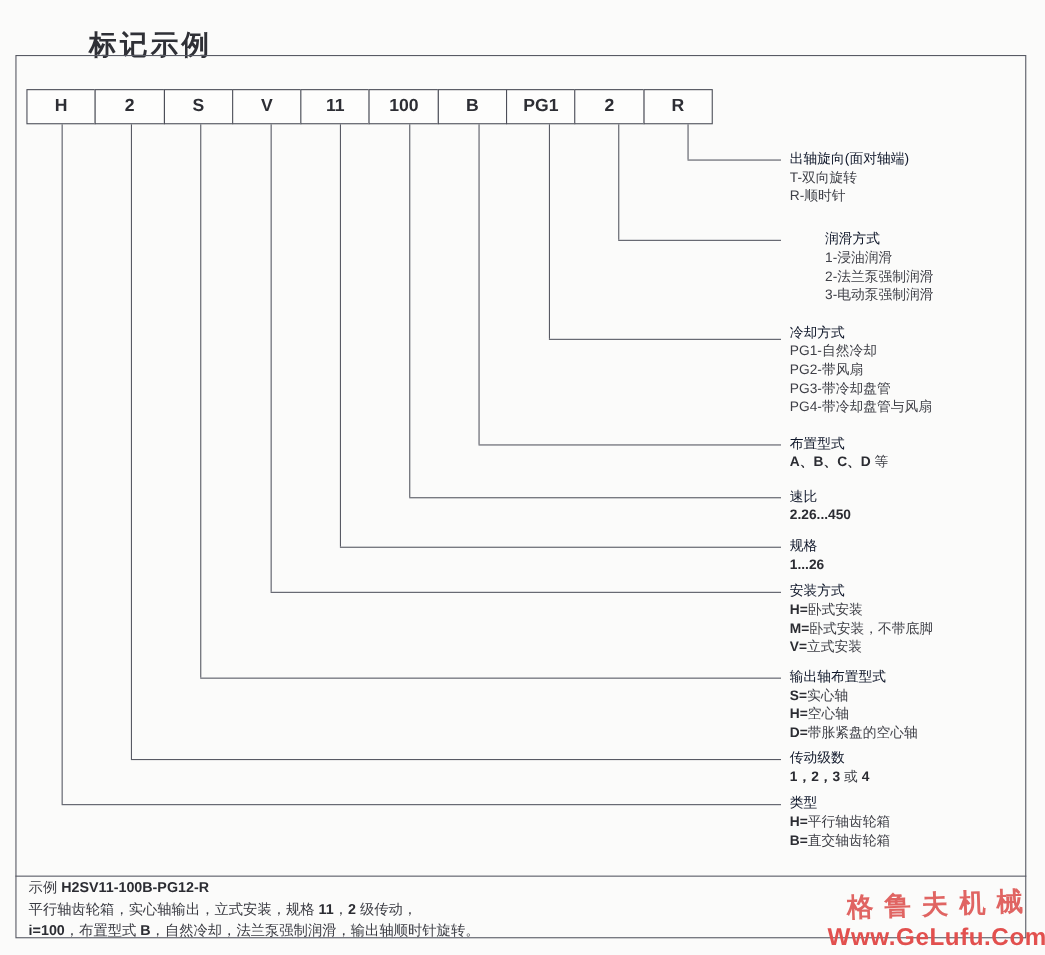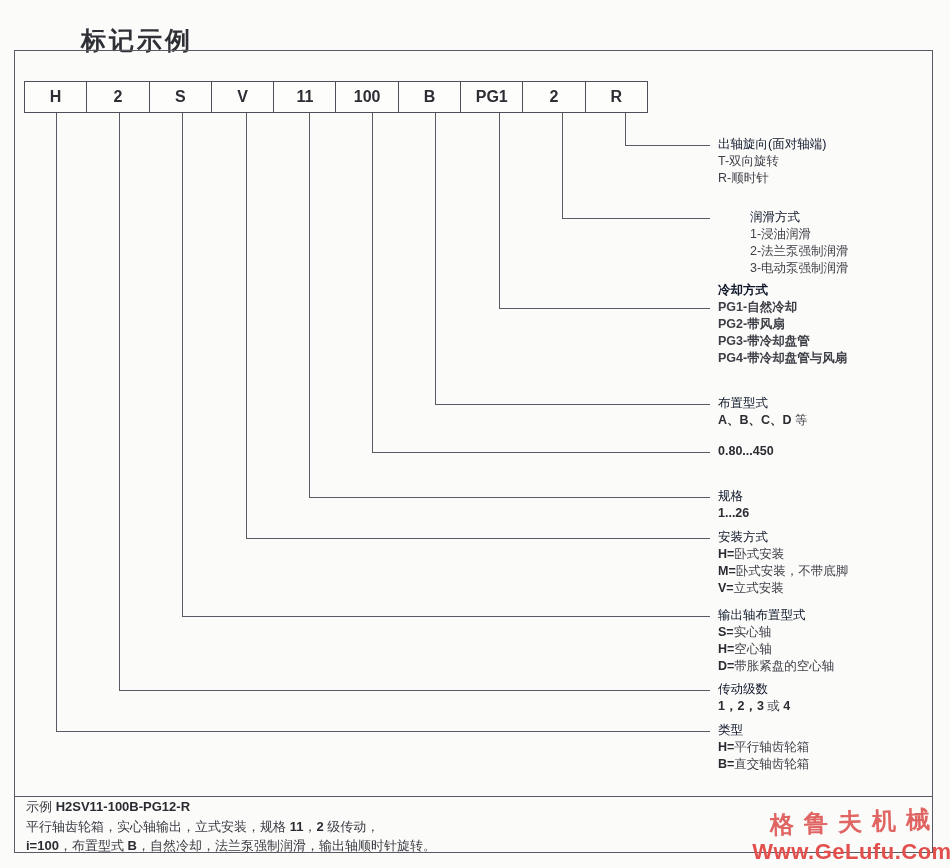--- a/index.html
+++ b/index.html
@@ -87,37 +87,38 @@
       <div class="vline" style="left: 562px; top: 113px; height: 105px;"></div>
       <div class="hline" style="left: 562px; top: 218px; width: 148px;"></div>
       <div class="sec" style="top: 209px; margin-left: 32px;">
         <div class="hd">润滑方式</div>
         <div class="it"><span>1-浸油润滑</span></div>
         <div class="it"><span>2-法兰泵强制润滑</span></div>
         <div class="it"><span>3-电动泵强制润滑</span></div>
       </div>
       <div class="vline" style="left: 499px; top: 113px; height: 195px;"></div>
       <div class="hline" style="left: 499px; top: 308px; width: 211px;"></div>
-      <div class="sec" style="top: 282px; font-weight: bold;">
+      <div class="sec" style="top: 294px;">
         <div class="hd">冷却方式</div>
         <div class="it"><span>PG1-自然冷却</span></div>
         <div class="it"><span>PG2-带风扇</span></div>
         <div class="it"><span>PG3-带冷却盘管</span></div>
         <div class="it"><span>PG4-带冷却盘管与风扇</span></div>
       </div>
       <div class="vline" style="left: 435px; top: 113px; height: 291px;"></div>
       <div class="hline" style="left: 435px; top: 404px; width: 275px;"></div>
       <div class="sec" style="top: 395px;">
         <div class="hd">布置型式</div>
         <div class="it"><b>A、B、C、D</b><span> 等</span></div>
       </div>
       <div class="vline" style="left: 372px; top: 113px; height: 339px;"></div>
       <div class="hline" style="left: 372px; top: 452px; width: 338px;"></div>
       <div class="sec" style="top: 443px;">
-        <div class="it"><b>0.80...450</b></div>
+        <div class="hd">速比</div>
+        <div class="it"><b>2.26...450</b></div>
       </div>
       <div class="vline" style="left: 309px; top: 113px; height: 384px;"></div>
       <div class="hline" style="left: 309px; top: 497px; width: 401px;"></div>
       <div class="sec" style="top: 488px;">
         <div class="hd">规格</div>
         <div class="it"><b>1...26</b></div>
       </div>
       <div class="vline" style="left: 246px; top: 113px; height: 425px;"></div>
       <div class="hline" style="left: 246px; top: 538px; width: 464px;"></div>
       <div class="sec" style="top: 529px;">

